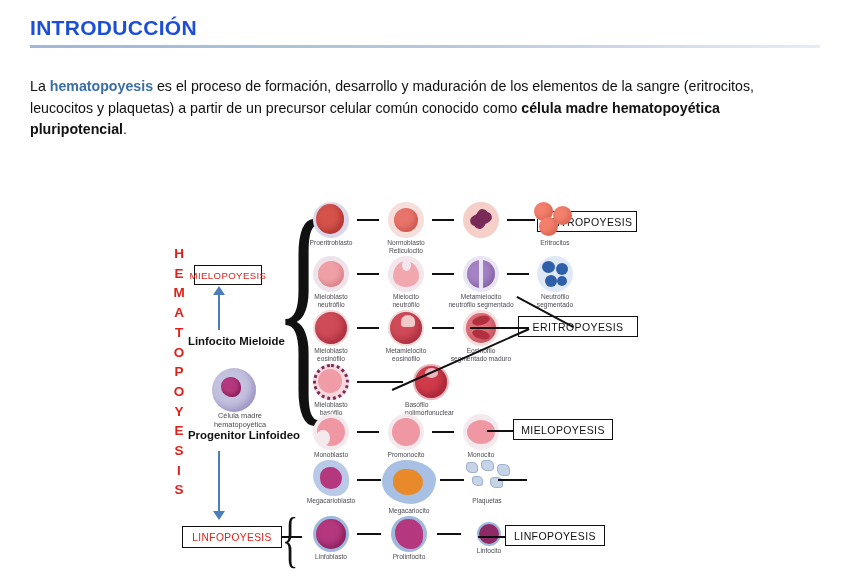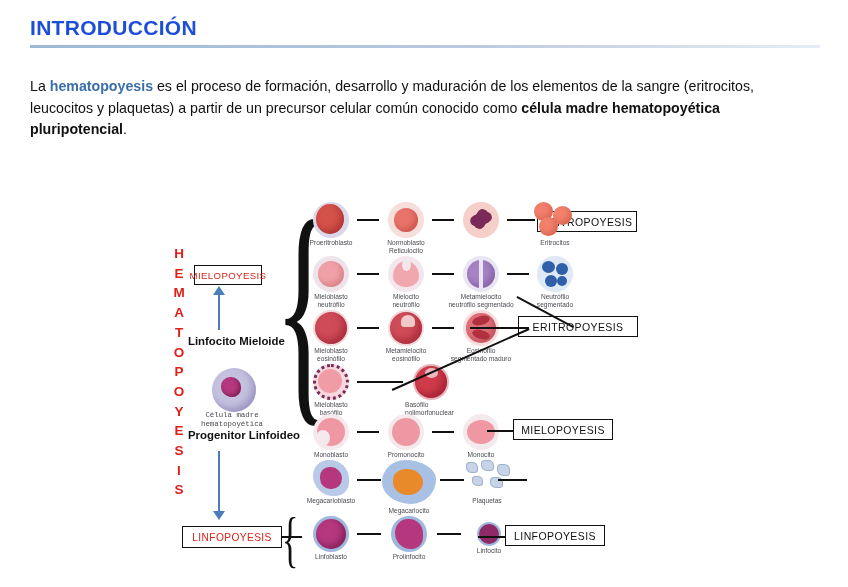--- a/index.html
+++ b/index.html
@@ -62,22 +62,22 @@
   
   .progenitor {
     position:absolute; font-size:11.4px; font-weight:bold; color:#111; white-space:nowrap;
   }
   #progenitor-mieloide  { left:188px; top:139px; }
   #progenitor-linfoideo { left:188px; top:233px; }
 
   
   #stem-cell { position:absolute; left:212px; top:172px; width:44px; height:44px; }
   #stem-cell-caption {
-    position:absolute; left:184px; top:215px; width:96px; text-align:center;
-    font-size:7.4px; color:#4a4a52; line-height:1.22;font-family:Liberation Mono, monospace;
+    position:absolute; left:192px; top:215px; width:96px; text-align:center;
+    font-size:7.4px; color:#4a4a52; line-height:1.22;
   }
 
   
   .vArrow { position:absolute; width:2px; background:#4a7ebb; }
   .vArrowHead { position:absolute; width:0; height:0; }
   #arrow-up-line  { left:218px; top:96px;  height:38px; }
   #arrow-up-head  { left:213px; top:90px; border-left:6px solid transparent; border-right:6px solid transparent; border-bottom:9px solid #4a7ebb; }
   #arrow-down-line{ left:218px; top:255px; height:62px; }
   #arrow-down-head{ left:213px; top:315px; border-left:6px solid transparent; border-right:6px solid transparent; border-top:9px solid #4a7ebb; }
 

